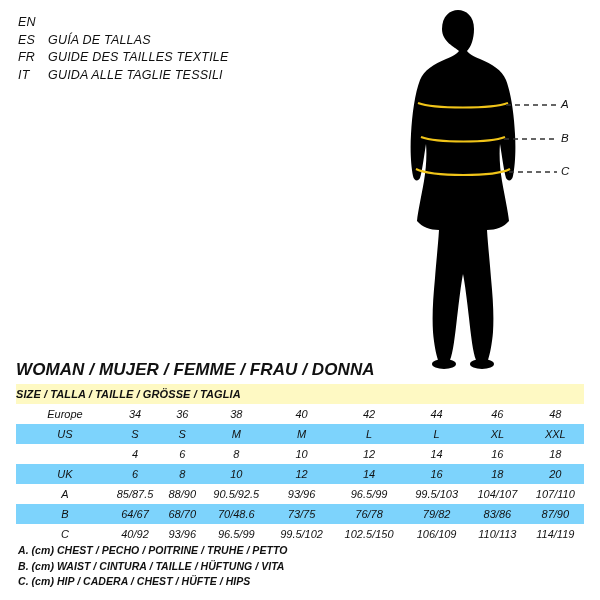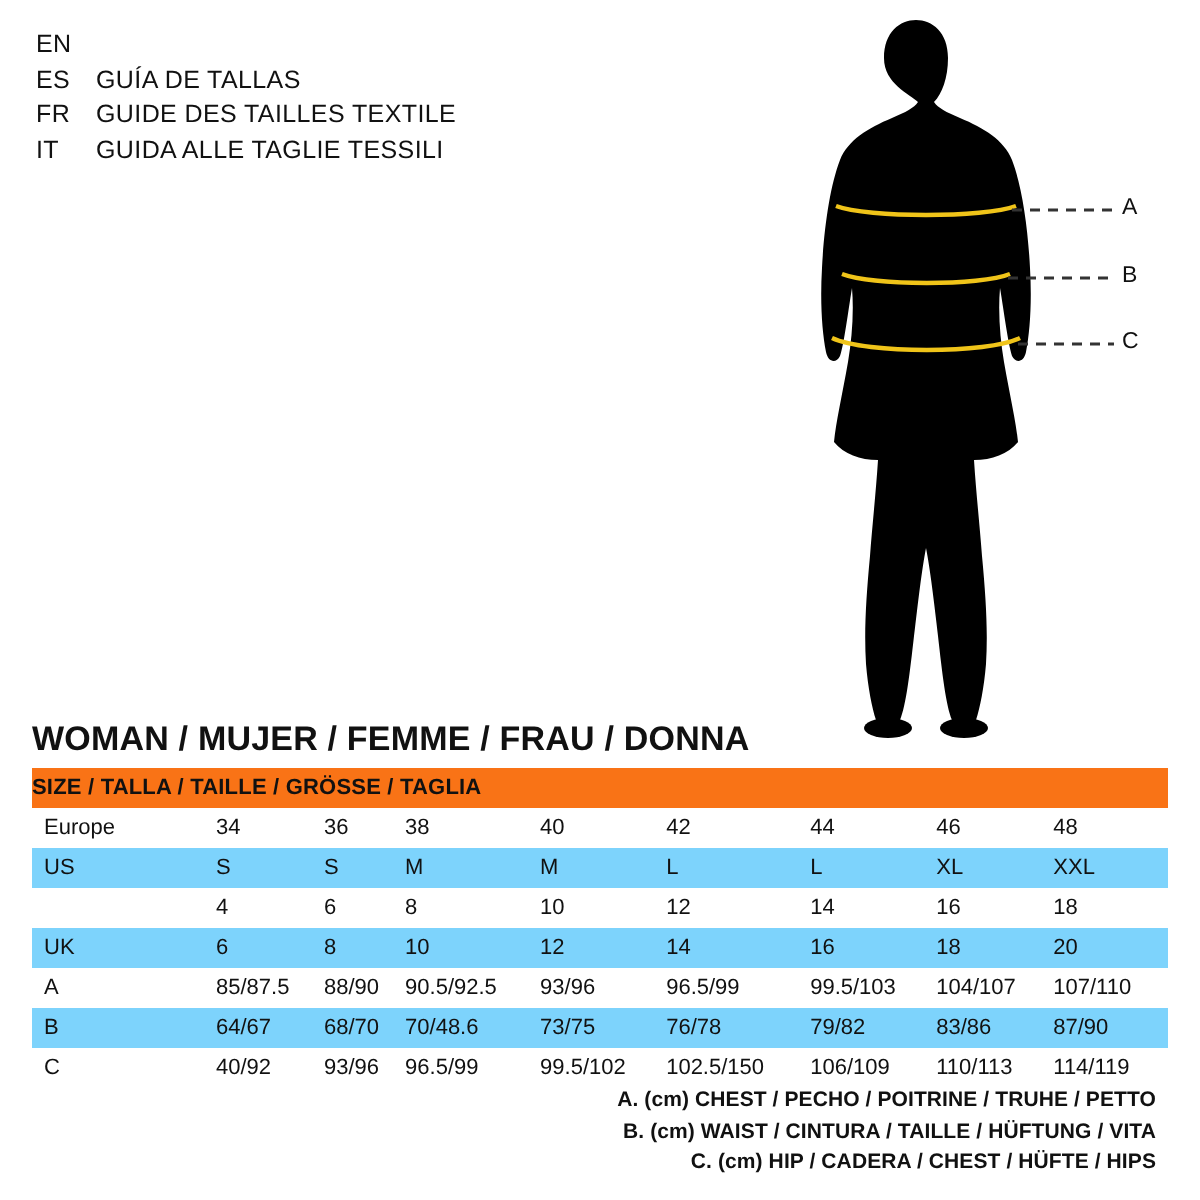--- a/index.html
+++ b/index.html
@@ -12,20 +12,21 @@
     background: #ffffff;
     font-family: "Liberation Sans", sans-serif;
     color: #1a1a1a;
     overflow: hidden;
   }
   .page {
     position: relative;
     width: 600px;
     height: 590px;
     box-sizing: border-box;
+    font-style: italic;
   }
 
   
   .title-block {
     position: absolute;
     left: 18px;
     top: 14px;
     width: 330px;
   }
   .title-row {
@@ -84,49 +85,48 @@
     width: 568px;
     font-size: 11px;
     color: #111;
   }
   table.size-table td {
     padding: 2px 0 2px 0;
     height: 16px;
     vertical-align: middle;
   }
   .row-head {
-    background: #f97316;
+    background: #fef9c3;
     font-weight: bold;
   }
   .row-head td {
     padding-left: 6px;
     letter-spacing: 0.1px;
   }
   .row-shaded {
     background: #7dd3fc;
   }
   .row-plain {
     background: #ffffff;
   }
   .cell-label {
     width: 86px;
     padding-left: 6px !important;
-    text-align: left;
+    text-align: center;
   }
   .cell-val {
-    text-align: left;
+    text-align: center;
   }
 
   
   .footnotes {
     position: absolute;
     left: 18px;
     top: 543px;
     width: 560px;
-    text-align: right;
   }
   .footnote {
     font-size: 10.5px;
     font-weight: bold;
     color: #111;
     line-height: 15.5px;
     letter-spacing: 0.05px;
   }
 </style>
 </head>

